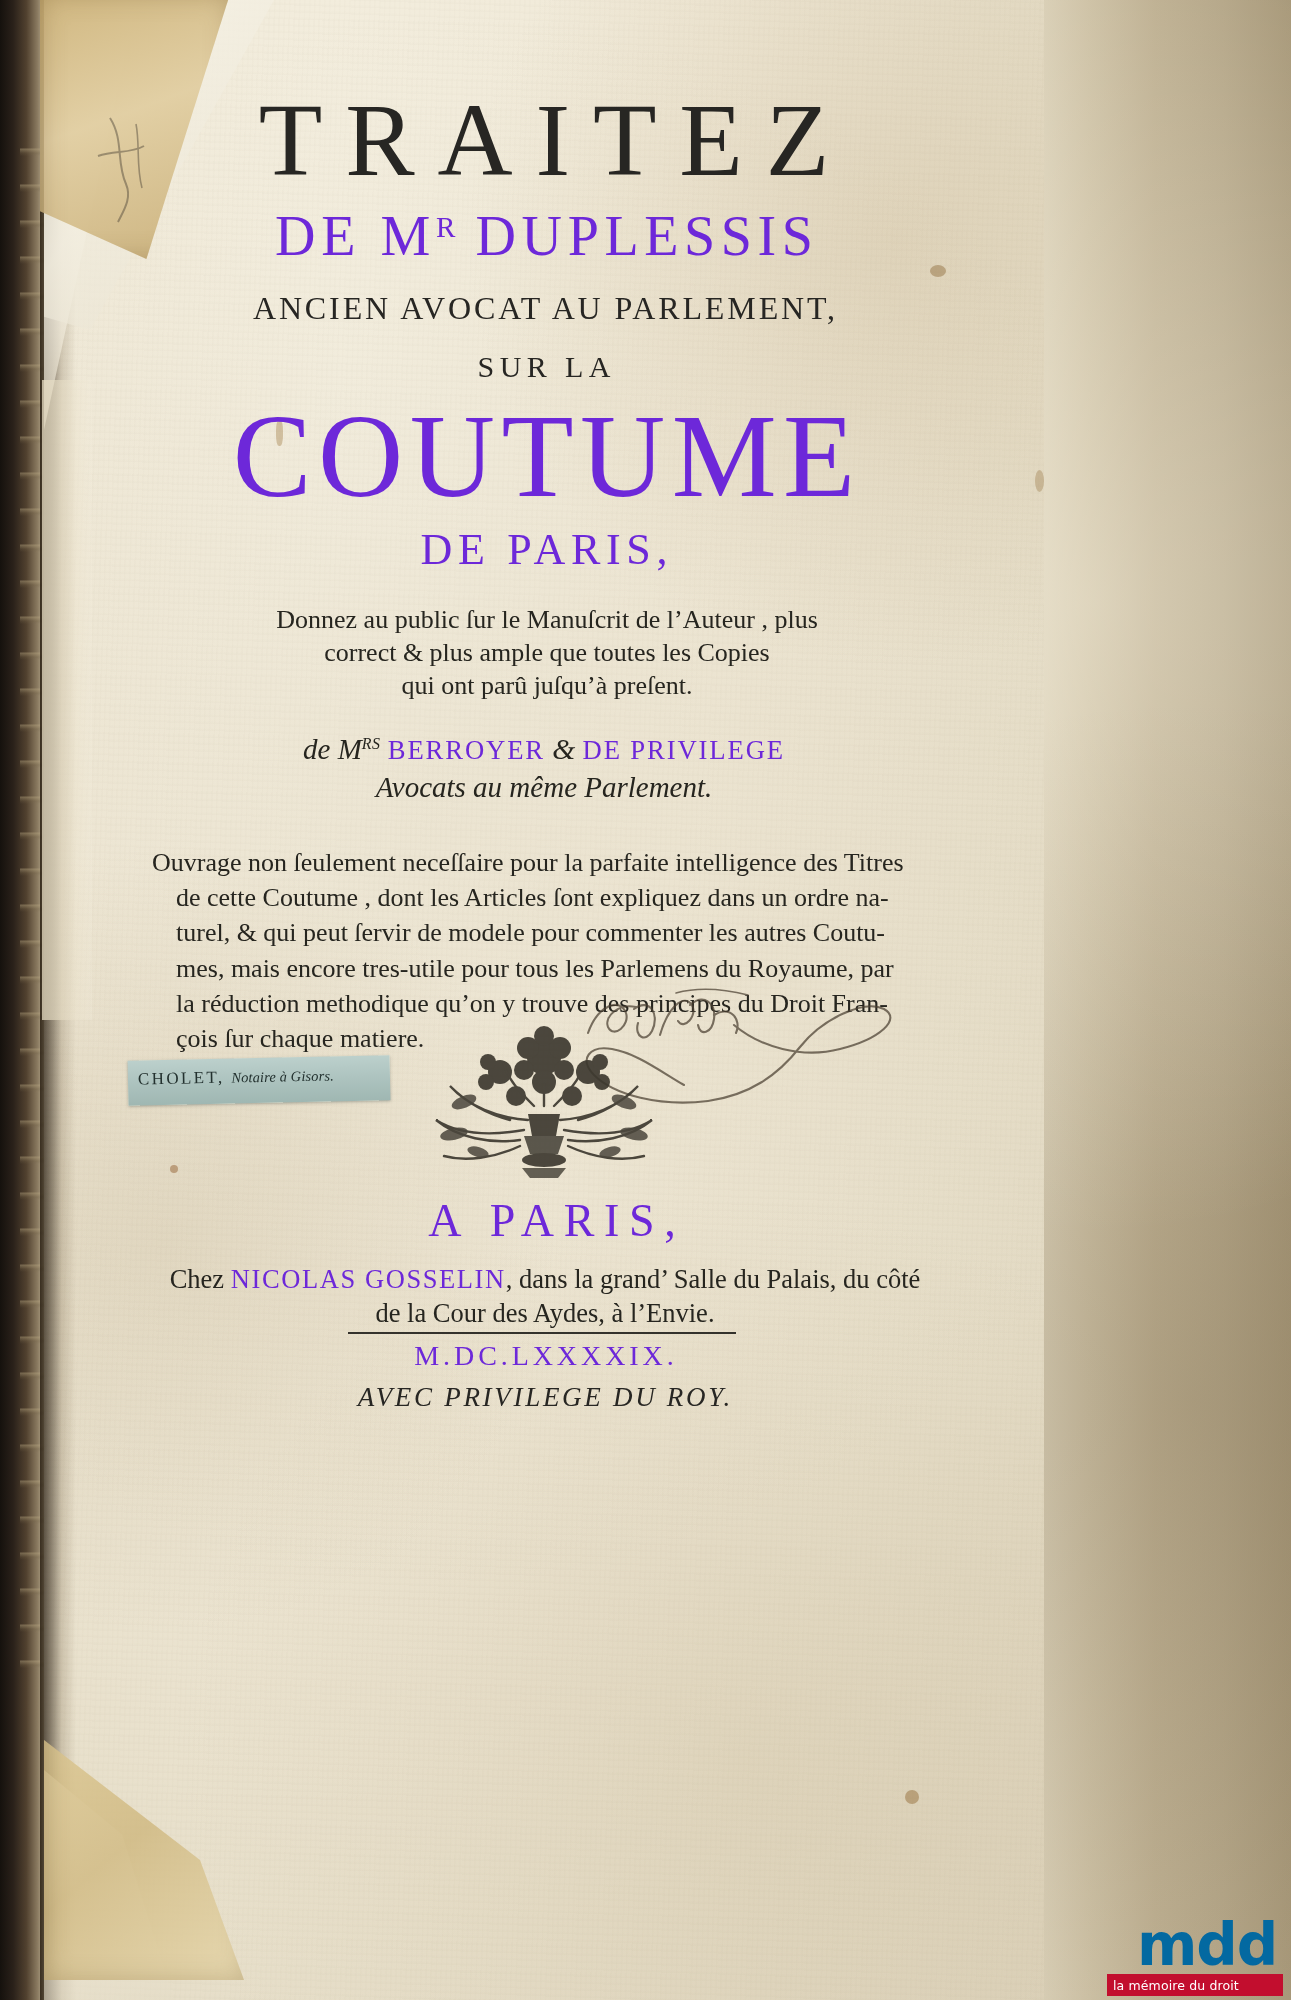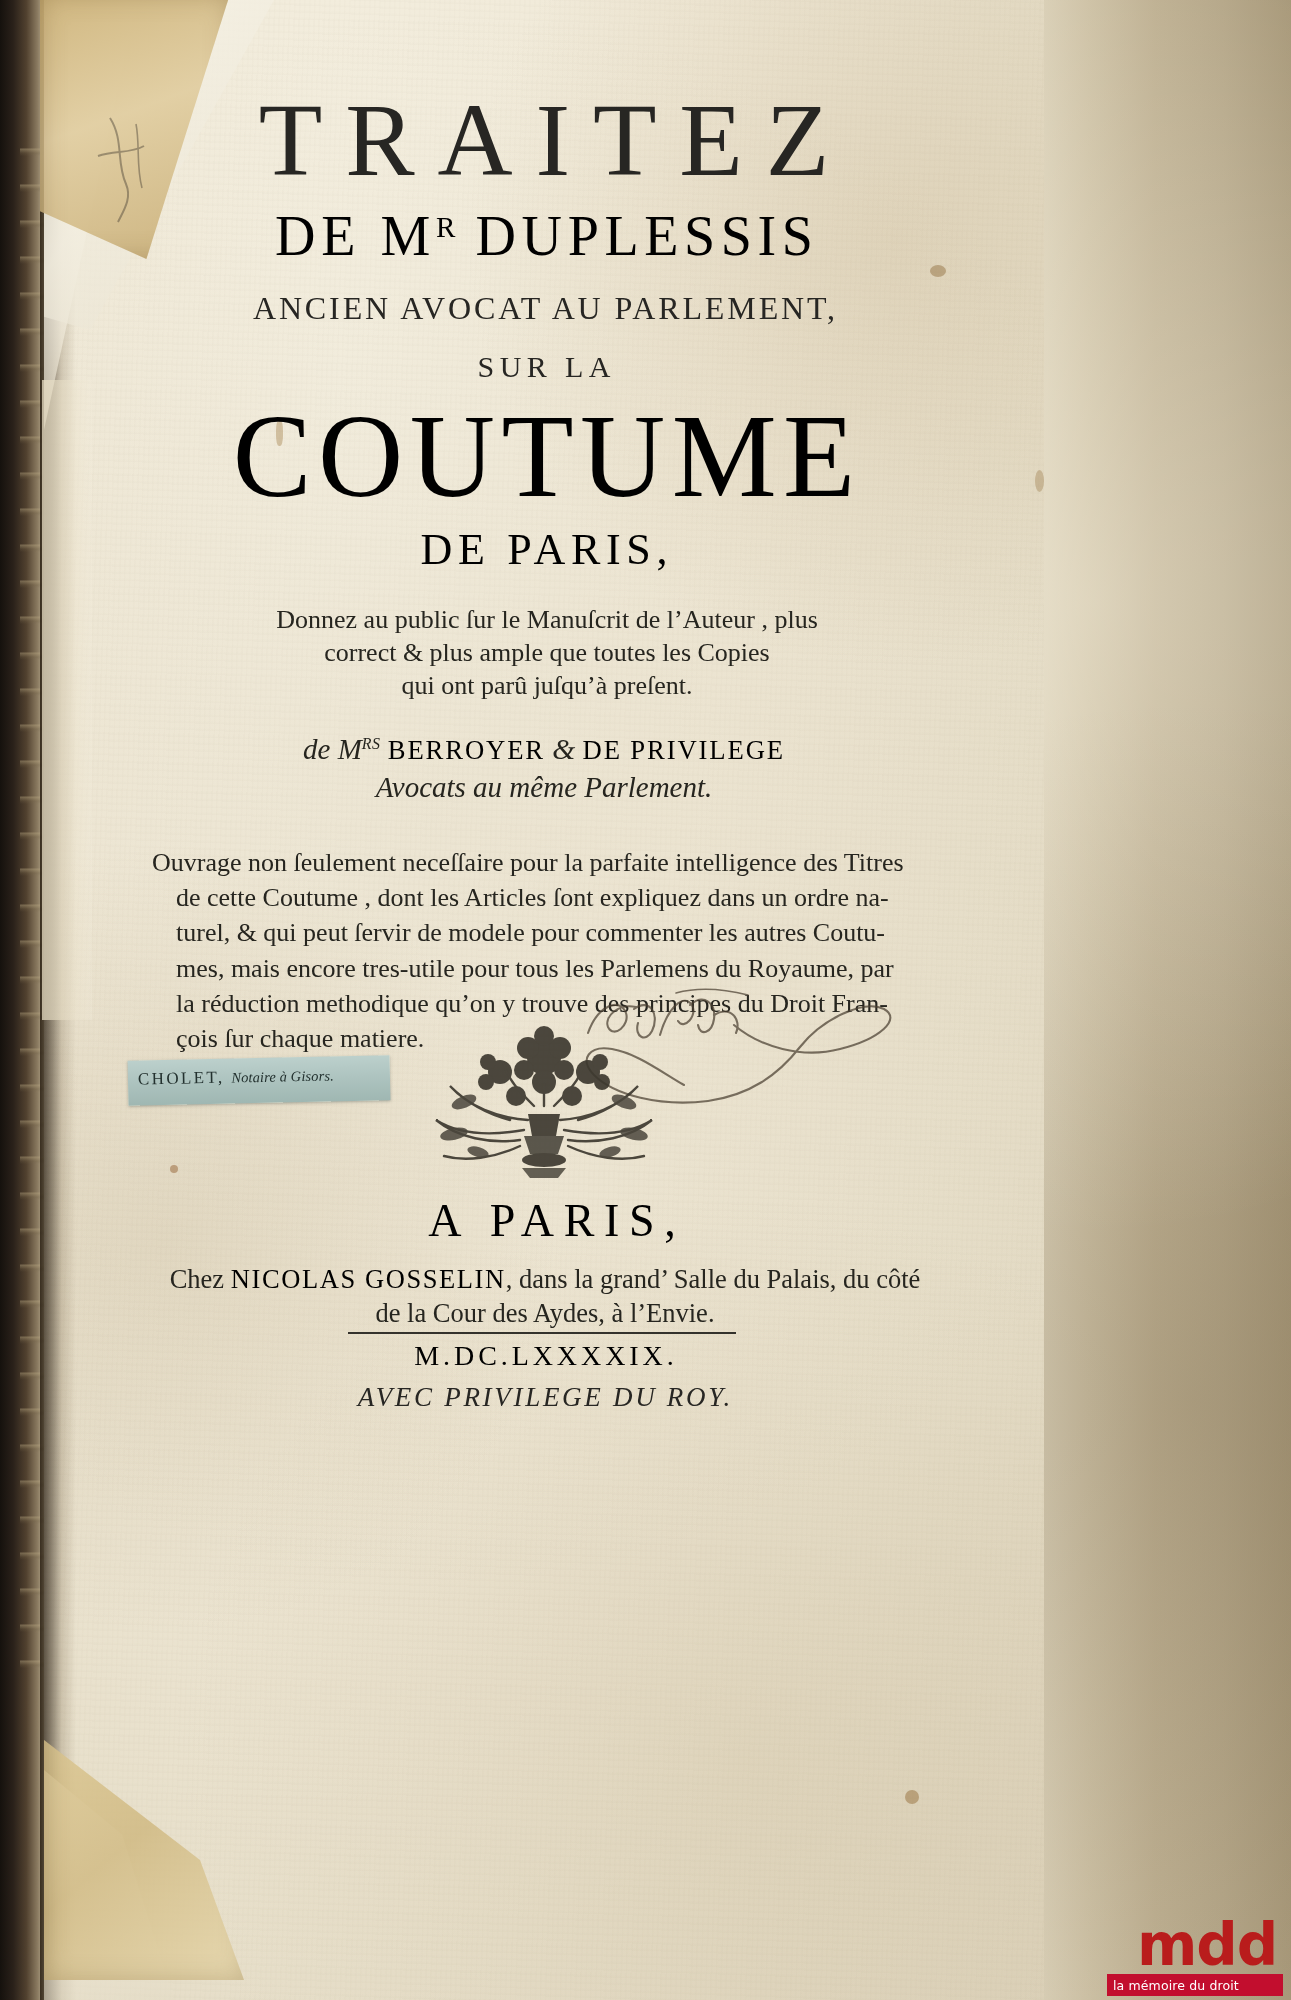--- a/index.html
+++ b/index.html
@@ -90,21 +90,21 @@
     left:42px;top:380px;width:50px;height:640px;
     background:linear-gradient(90deg,rgba(232,222,196,.75),rgba(244,238,222,.25));
   }
   .pen-scribble{
     position:absolute;left:96px;top:110px;width:80px;height:120px;opacity:.45;
   }
 
   
   .block{position:absolute;left:44px;top:0;width:1000px;height:2000px;}
   .ln{ text-align:center; color:#2b2a26; }
-  .red{ color:#000000; }
+  .red{ color:#6d28d9; }
   .blk{ color:#272623; }
 
   .t-main{
     position:absolute;left:0;right:0;top:88px;
     font-size:104px;letter-spacing:.22em;line-height:1;
     font-family:"Liberation Serif",serif;font-weight:400;
     text-indent:.22em;
   }
   .t-2{
     position:absolute;left:0;right:0;top:208px;
@@ -206,21 +206,21 @@
   
   .spot{position:absolute;border-radius:50%;pointer-events:none;}
 
   
   .mdd{
     position:absolute;right:8px;bottom:4px;width:176px;height:80px;
   }
   .mdd-mark{
     position:absolute;right:6px;top:0;
     font-size:58px;font-weight:700;letter-spacing:-.02em;line-height:1;
-    font-family:"DejaVu Sans",sans-serif;color:#b91c1c;margin-left:44px;
+    font-family:"DejaVu Sans",sans-serif;color:#0369a1;margin-left:44px;
   }
   .mdd-bar{
     position:absolute;right:0;bottom:0;width:176px;height:22px;background:#c20e2e;margin-top:44px;
   }
   .mdd-bar span{
     position:absolute;left:6px;top:4px;font-size:12.5px;color:#fff;
     font-family:"DejaVu Sans",sans-serif;letter-spacing:.01em;white-space:nowrap;
   }
 </style>
 </head>

